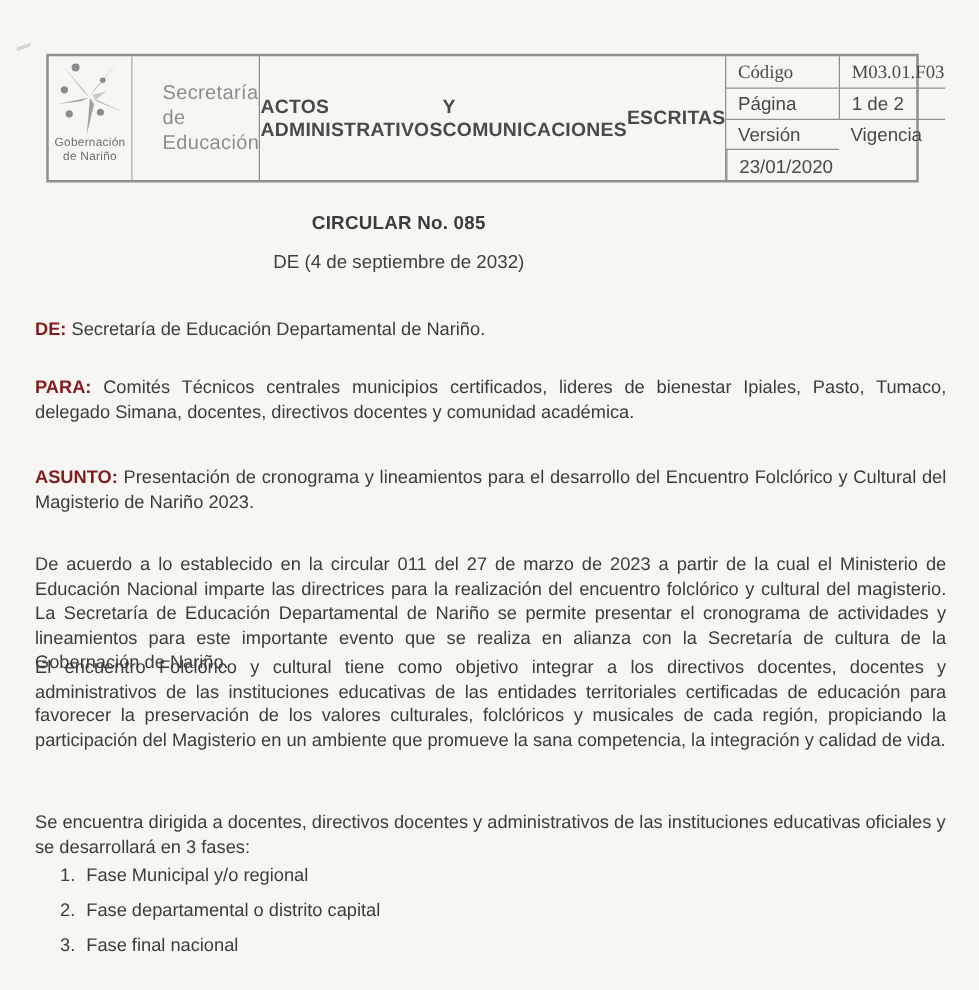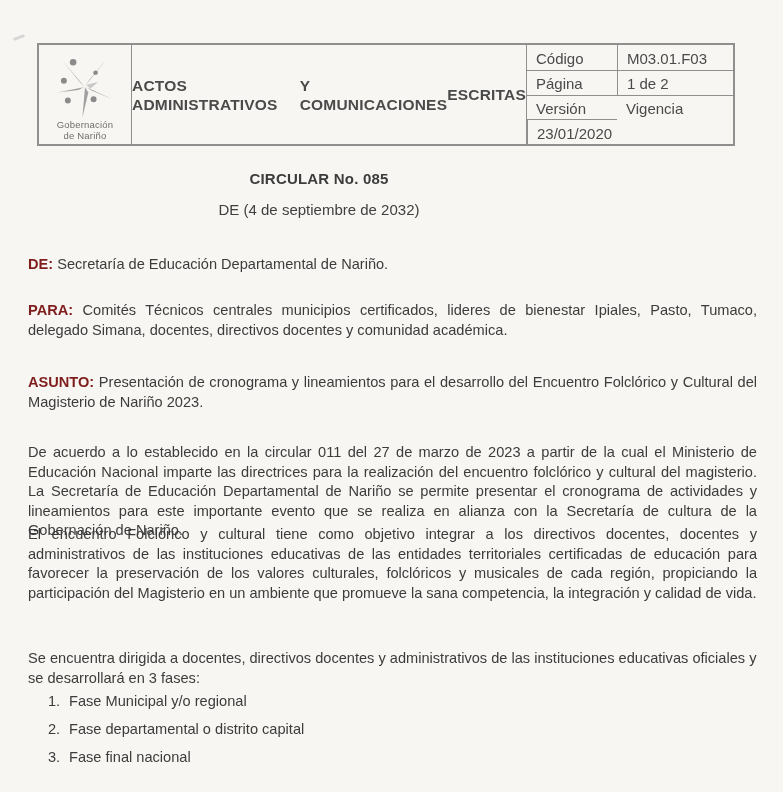--- a/index.html
+++ b/index.html
@@ -16,21 +16,21 @@
   .hdr{
     position:absolute;left:37px;top:43px;width:698px;height:103px;
     display:flex;
     border:2px solid #8f8f8f;
     box-sizing:border-box;
     background:transparent;
   }
   .hdr .cell{box-sizing:border-box;height:100%;}
   .logo-cell{
     width:92px;display:flex;flex-direction:column;align-items:center;justify-content:flex-end;
-    padding-bottom:3px;
+    padding-bottom:13px;
   }
   .logo-cell svg{margin-bottom:1px;}
   .logo-caption{
     font-size:9.5px;line-height:10.5px;color:#6e6e6e;text-align:center;letter-spacing:.2px;
   }
   .entity-cell{
     width:155px;border-left:1.5px solid #a9a9a9;
     display:flex;flex-direction:column;justify-content:center;
     padding-left:24px;
   }
@@ -50,21 +50,21 @@
     display:grid;grid-template-columns:90px 1fr;grid-auto-rows:1fr;
     box-sizing:border-box;
   }
   .meta .mcell{
     box-sizing:border-box;
     border-top:1.5px solid #8f8f8f;
     padding:2px 0 0 9px;
     font-size:15px;color:#4a4a4a;
     display:flex;align-items:center;
   }
-  .meta .mcell.r0{border-top:none;}
+  .meta .mcell.r0{border-top:none;font-family:Liberation Serif, serif;}
   .meta .mval{border-left:1.5px solid #8f8f8f;}
   
   .center-line{position:absolute;left:0;width:638px;text-align:center;}
   .circular-title{top:170px;font-weight:bold;font-size:15px;color:#3c3c3c;letter-spacing:.2px;}
   .date-line{top:201px;font-size:15px;color:#3f3f3f;}
   .block{
     position:absolute;left:28px;right:26px;
     font-size:14.6px;line-height:19.6px;color:#3c3c3c;
     text-align:justify;
   }
@@ -114,20 +114,24 @@
         <g fill="#c9c9c9">
           <polygon points="52,48 70,44 58,54"></polygon>
         </g>
       </svg>
       <div class="logo-caption">
         <div>Gobernación</div>
         <div>de Nariño</div>
       </div>
     </div>
 
+    <div class="cell entity-cell">
+      <div>Secretaría</div>
+      <div>de Educación</div>
+    </div>
 
     <div class="cell title-cell">
       <div>ACTOS ADMINISTRATIVOS</div>
       <div>Y COMUNICACIONES</div>
       <div>ESCRITAS</div>
     </div>
 
     <div class="meta">
       <div class="mcell r0">Código</div>
       <div class="mcell mval r0">M03.01.F03</div>

